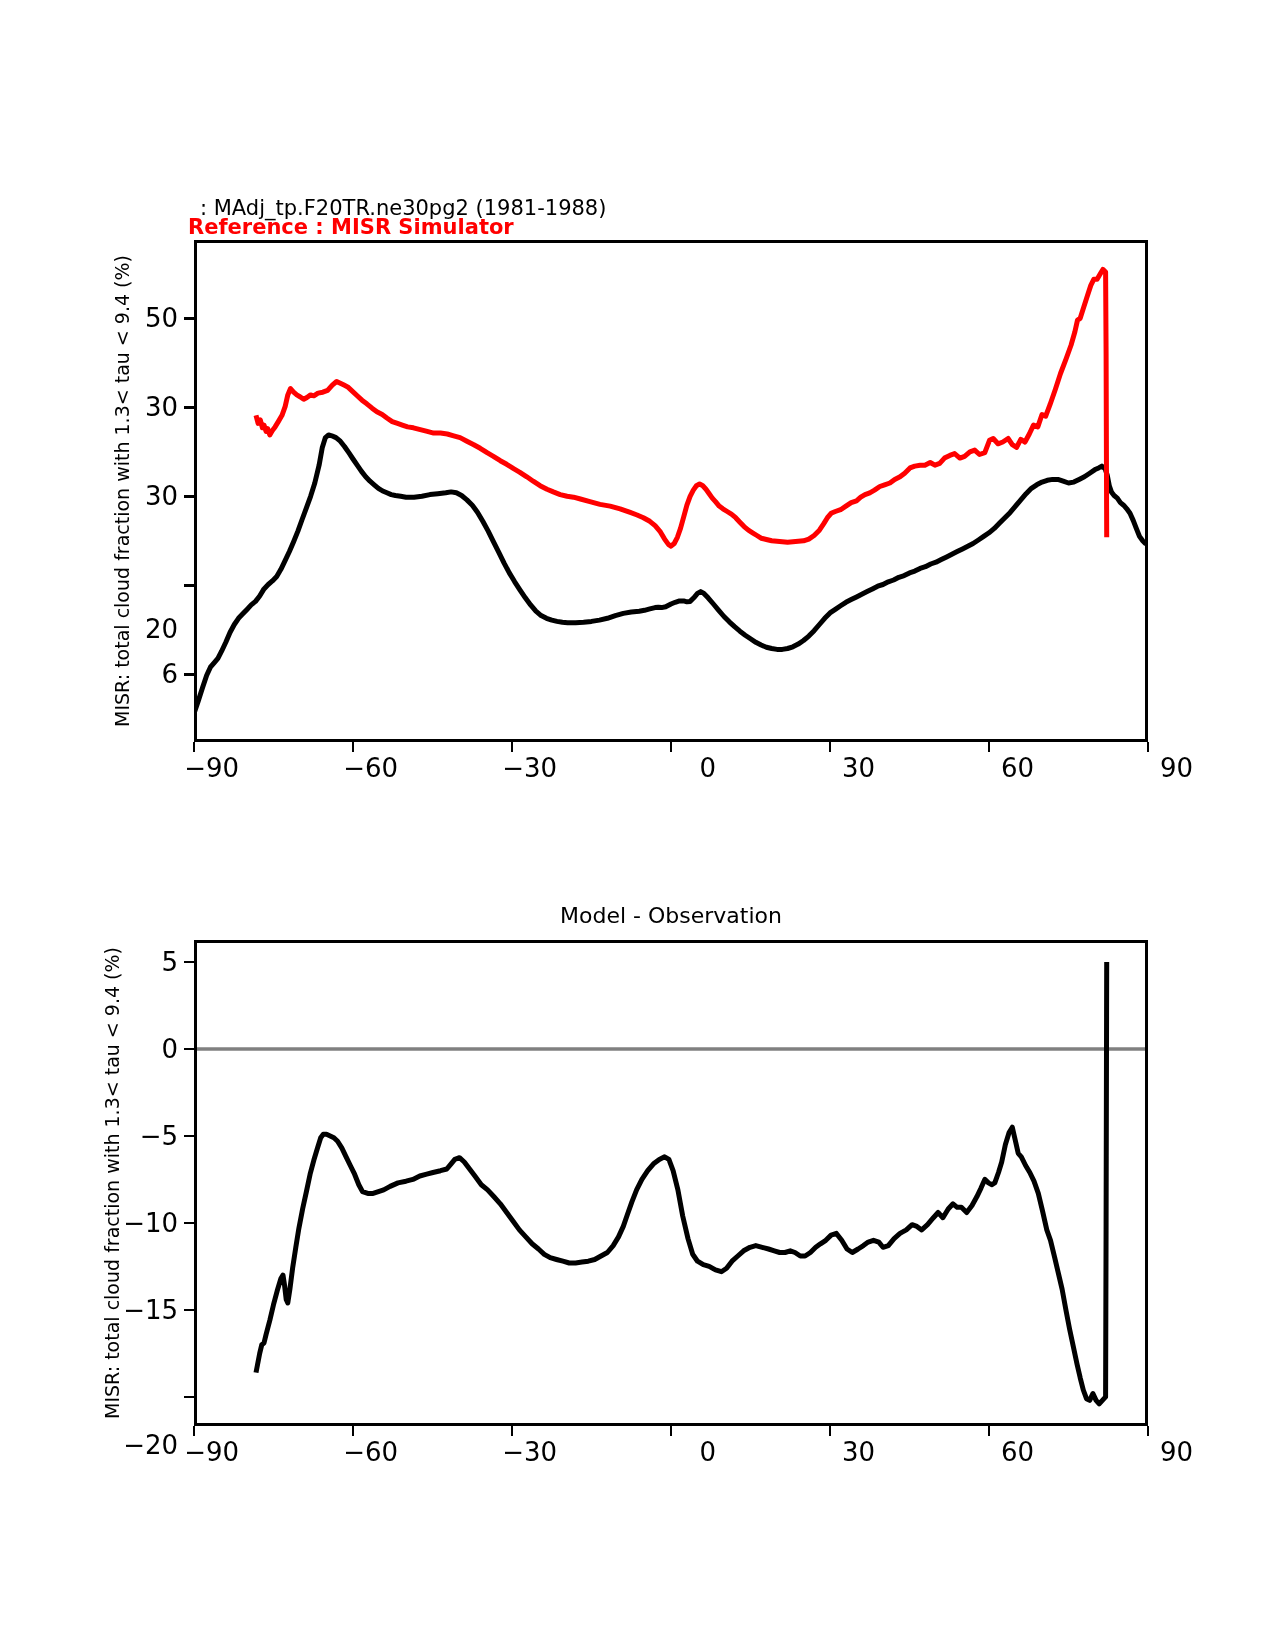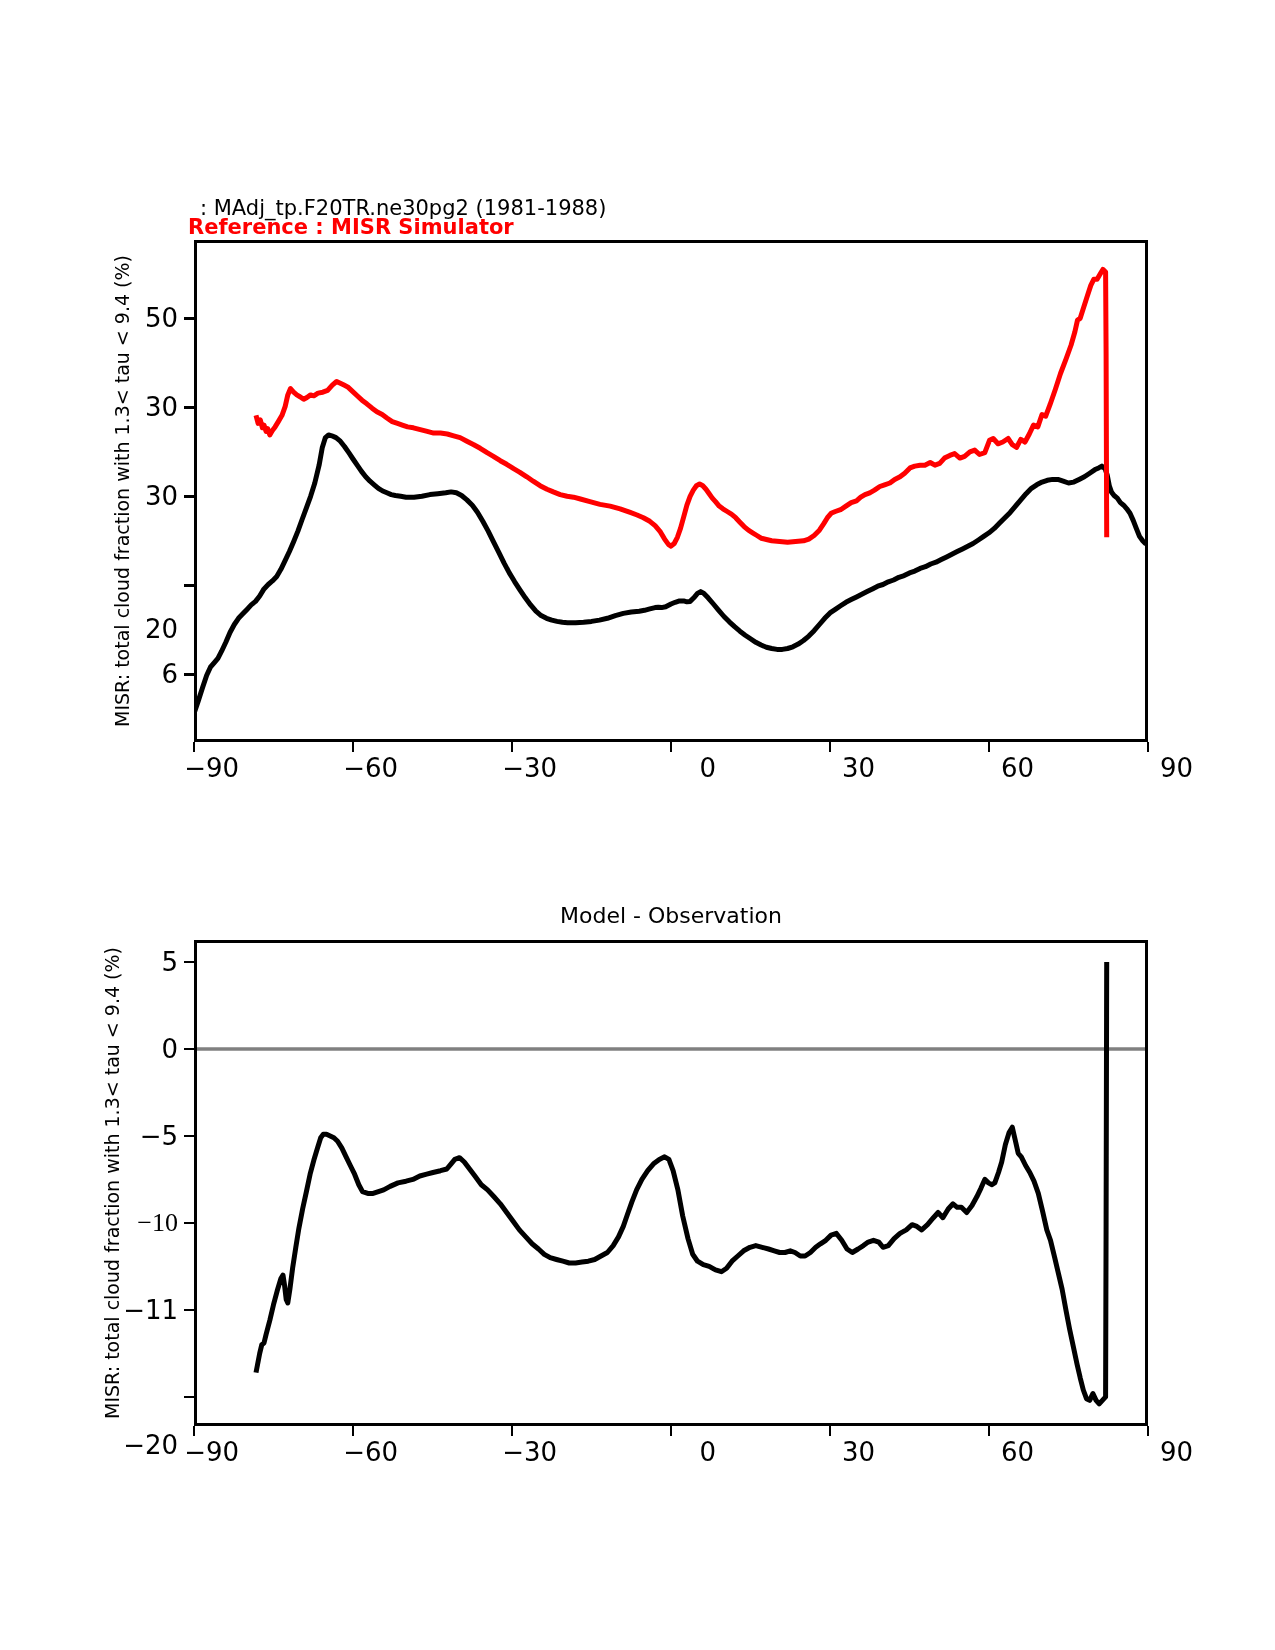--- a/index.html
+++ b/index.html
@@ -77,21 +77,21 @@
       <div class="tick-label x" style="left: 944px; width: 90px; top: 1439px;">60</div>
       <div class="tick-mark" style="left: 1146.75px; top: 1426px; width: 2.5px; height: 10px;"></div>
       <div class="tick-label x" style="left: 1103px; width: 90px; top: 1439px;">90</div>
       <div class="tick-mark" style="left: 184px; top: 960.675px; width: 10px; height: 2.5px;"></div>
       <div class="tick-label y" style="left: 88px; width: 90px; top: 948.925px;">5</div>
       <div class="tick-mark" style="left: 184px; top: 1047.68px; width: 10px; height: 2.5px;"></div>
       <div class="tick-label y" style="left: 88px; width: 90px; top: 1035.93px;">0</div>
       <div class="tick-mark" style="left: 184px; top: 1134.68px; width: 10px; height: 2.5px;"></div>
       <div class="tick-label y" style="left: 88px; width: 90px; top: 1122.93px;">−5</div>
       <div class="tick-mark" style="left: 184px; top: 1221.68px; width: 10px; height: 2.5px;"></div>
-      <div class="tick-label y" style="left: 88px; width: 90px; top: 1209.93px; font-family: Liberation Serif, serif;">−10</div>
+      <div class="tick-label y" style="left: 88px; width: 90px; top: 1209.93px;">−10</div>
       <div class="tick-mark" style="left: 184px; top: 1308.69px; width: 10px; height: 2.5px;"></div>
-      <div class="tick-label y" style="left: 88px; width: 90px; top: 1296.94px;">−11</div>
+      <div class="tick-label y" style="left: 88px; width: 90px; top: 1296.94px;">−15</div>
       <div class="tick-mark" style="left: 184px; top: 1395.69px; width: 10px; height: 2.5px;"></div>
       <div class="tick-label y" style="left: 88px; width: 90px; top: 1432px;">−20</div>
       <div class="axis-ylabel" style="left: 112px; top: 1183px; transform: translate(-50%, -50%) rotate(-90deg);">MISR: total cloud fraction with 1.3&lt; tau &lt; 9.4 (%)</div>
       <div class="chart-title" style="left: 671px; top: 903px;">Model - Observation</div>
     </div>
 </div>
 
 </body></html>

